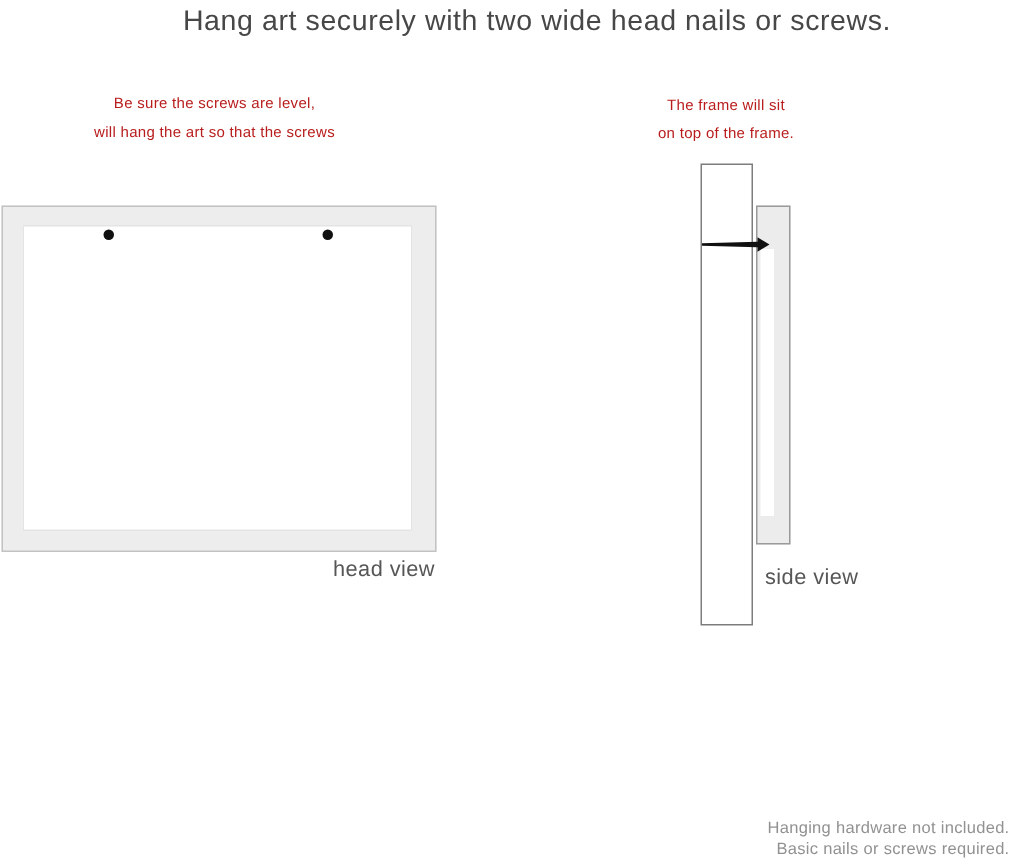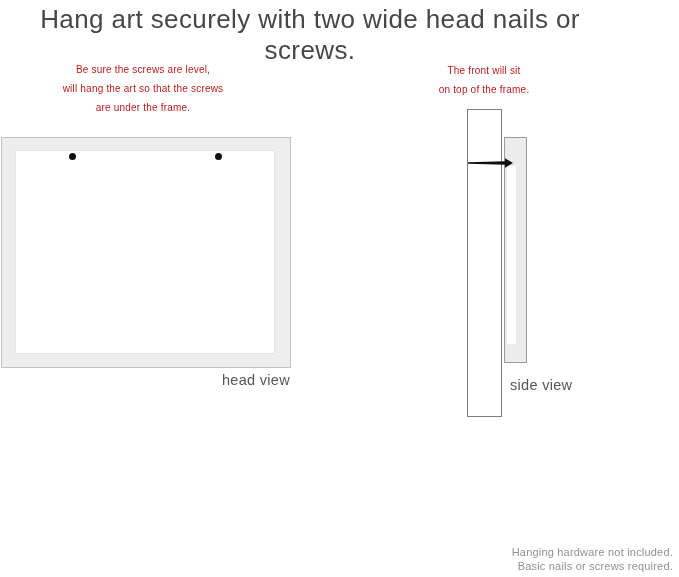--- a/index.html
+++ b/index.html
@@ -3,21 +3,21 @@
 <meta charset="utf-8">
 <style>
   html,body{margin:0;padding:0;background:#fff;}
   .canvas{
     position:relative;width:679px;height:577px;background:#ffffff;overflow:hidden;
     font-family:"Liberation Sans",sans-serif;color:#4a4a4a;
     -webkit-font-smoothing:antialiased;
   }
   .page-title{
     position:absolute;left:0;top:4px;width:620px;text-align:center;
-    font-size:26px;font-weight:300;letter-spacing:.4px;color:#474747;
+    font-size:19px;font-weight:300;letter-spacing:.4px;color:#474747;padding-left:48px;
   }
   .instruction{
     position:absolute;text-align:center;font-size:10px;line-height:19px;
     font-weight:300;color:#b91c1c;letter-spacing:.2px;
   }
   .instruction-left{left:20px;top:60px;width:246px;}
   .instruction-right{left:394px;top:61px;width:180px;}
   .instruction span{display:block;}
 
   
@@ -63,25 +63,24 @@
 </head>
 <body>
 
 <div class="canvas">
 
   <div class="page-title">Hang art securely with two wide head nails or screws.</div>
 
   <div class="instruction instruction-left">
     <span>Be sure the screws are level,</span>
     <span>will hang the art so that the screws</span>
-    <span>are under the frame.</span>
   </div>
 
   <div class="instruction instruction-right">
-    <span>The front will sit</span>
+    <span>The frame will sit</span>
     <span>on top of the frame.</span>
   </div>
 
   <div class="frame-front">
     <div class="art-area"></div>
   </div>
   <div class="nail-dot nail-dot-left"></div>
   <div class="nail-dot nail-dot-right"></div>
   <div class="view-caption caption-front">head view</div>
 

